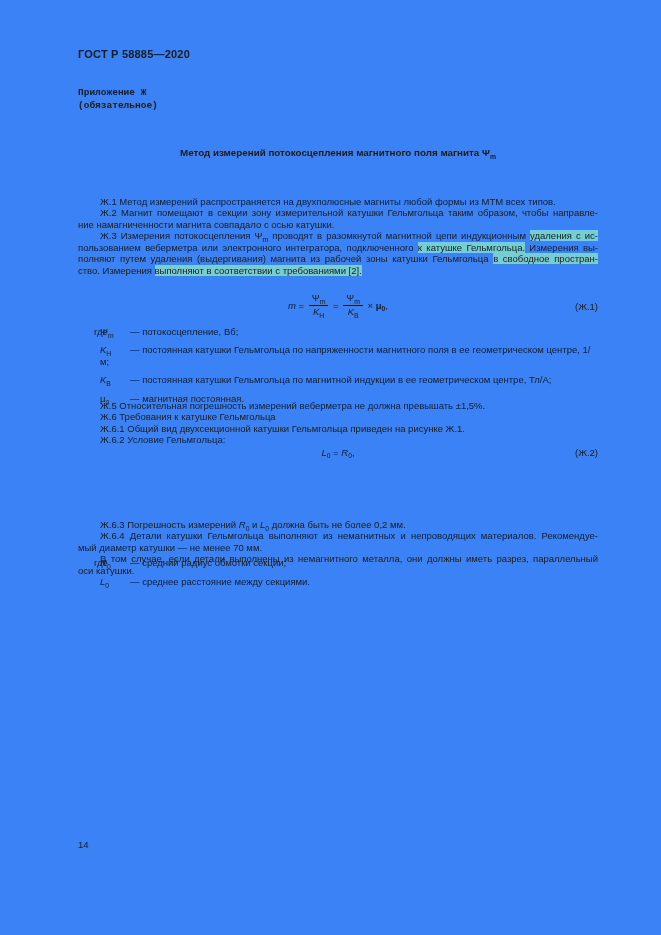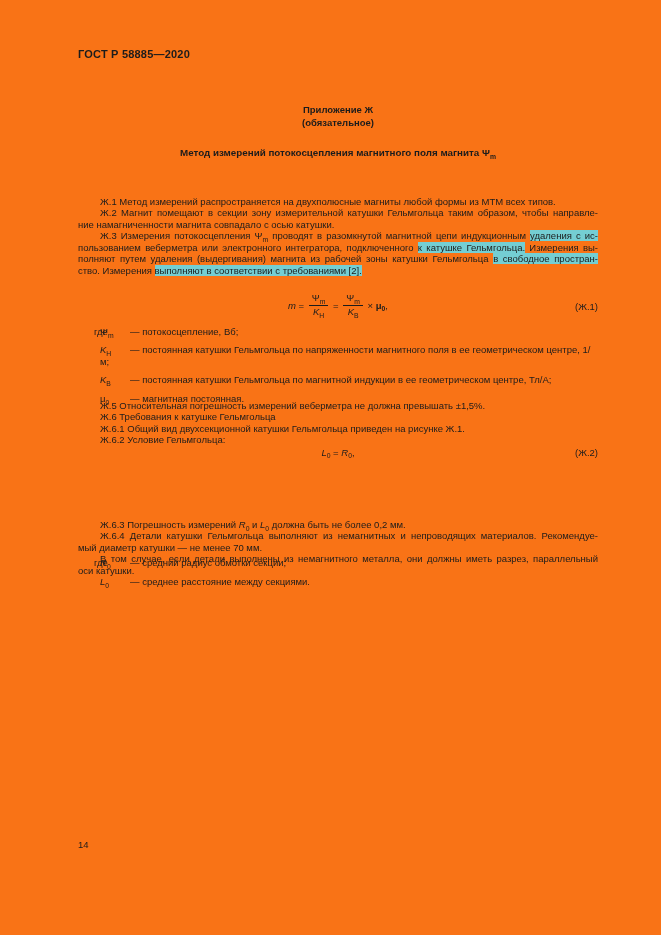--- a/index.html
+++ b/index.html
@@ -4,28 +4,28 @@
 <style>
   html,body{margin:0;padding:0;}
   body{
     background:#888;
     font-family:"Liberation Sans","DejaVu Sans",sans-serif;
     -webkit-font-smoothing:antialiased;
   }
   .page{
     position:relative;
     width:661px;height:935px;
-    background:#f97316;
+    background:#3b82f6;
     color:#1c1c1c;
     overflow:hidden;
     margin:0 auto;
   }
   .content{position:absolute;left:78px;width:520px;}
   .doc-code{top:48px;font-size:11px;font-weight:bold;letter-spacing:.2px;}
-  .annex{top:104px;text-align:center;font-weight:bold;font-size:9.5px;line-height:12.5px;}
+  .annex{top:87px;font-weight:bold;font-size:9.5px;line-height:12.5px;font-family:Liberation Mono, monospace;}
   .doc-title{top:146px;text-align:center;font-weight:bold;font-size:9.8px;line-height:13px;}
   .block{font-size:9.5px;line-height:11.45px;}
   .b1{top:196px;}
   .b2{top:400px;}
   .b3{top:519px;}
   .jl{text-align:justify;text-align-last:justify;}
   .ll{text-align:left;}
   .ind{text-indent:22px;}
   .hl{background:var(--hl,#74ced3);}
   sub{font-size:6.8px;line-height:0;}

